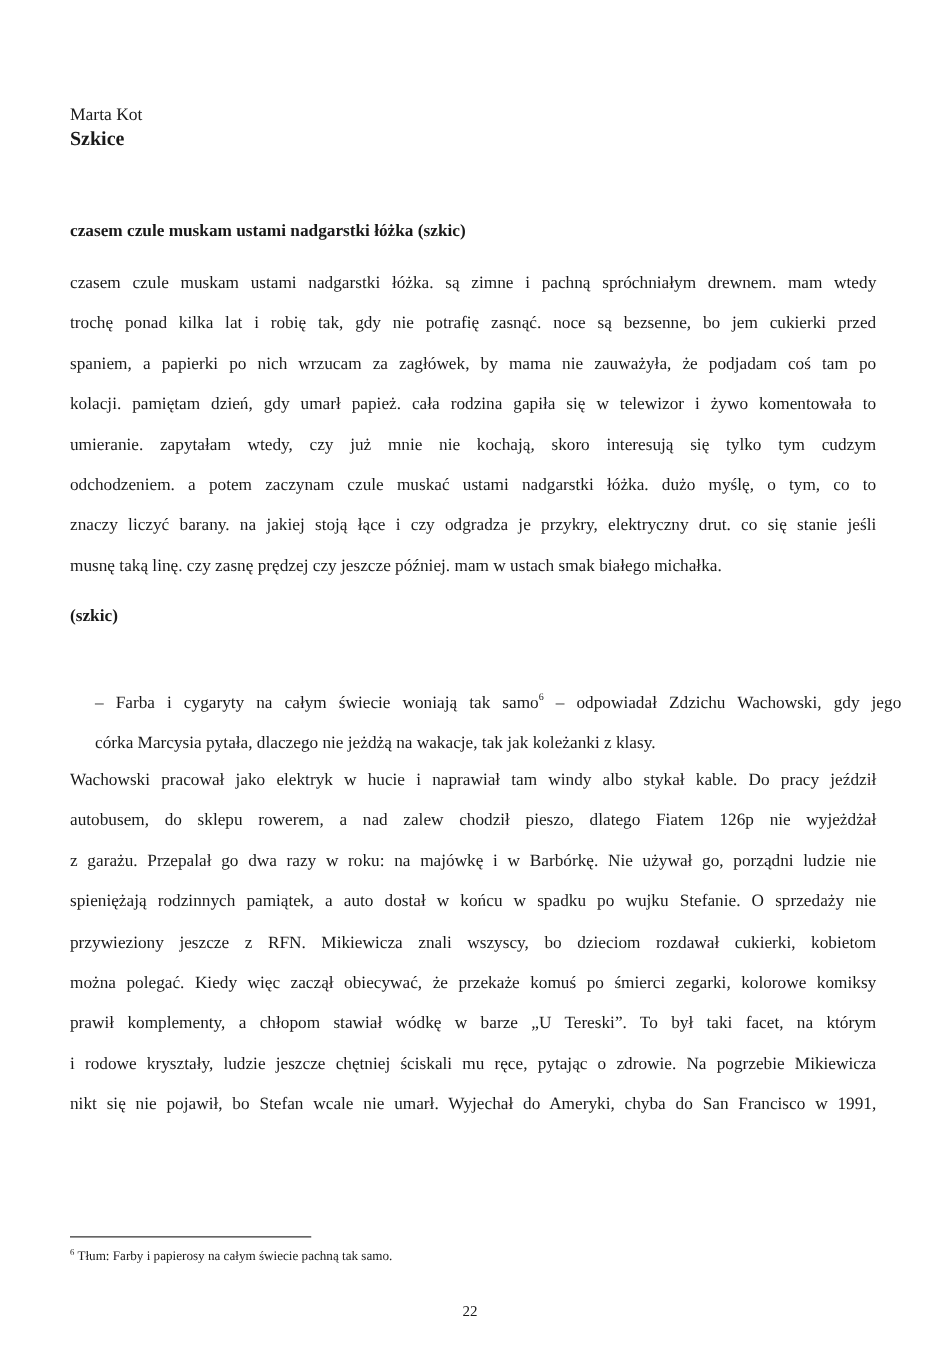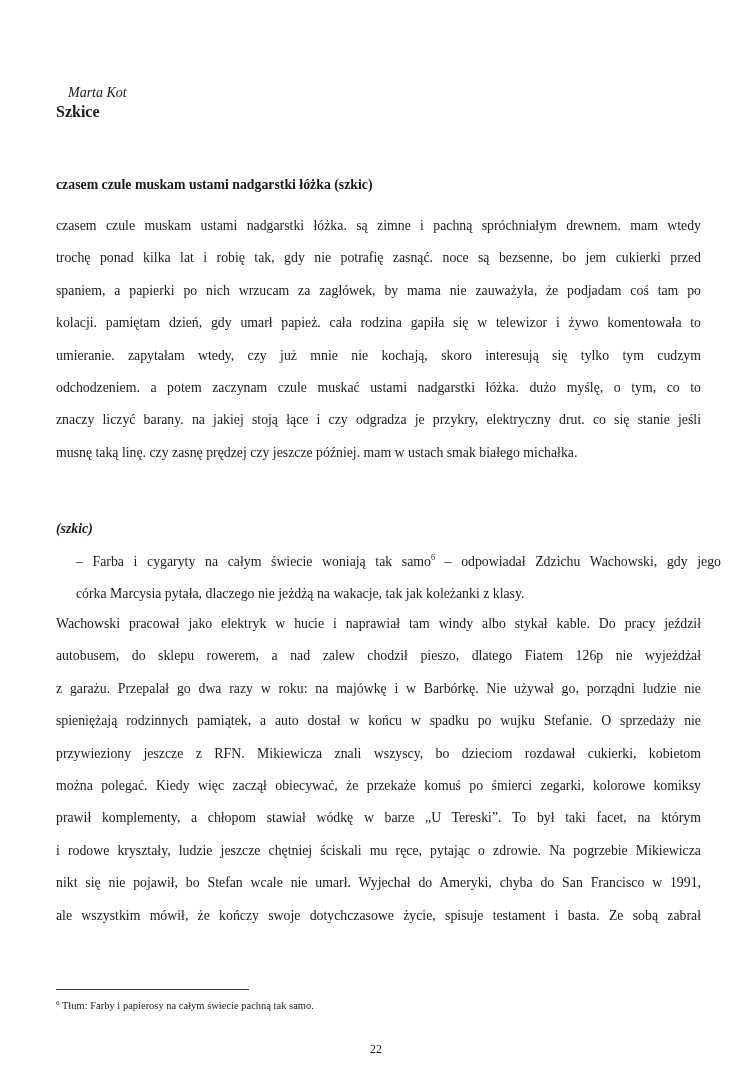--- a/index.html
+++ b/index.html
@@ -16,24 +16,23 @@
       color: #1a1a1a;
     }
     .page {
       position: absolute;
       left: 0; top: 0;
       width: 745px;
       height: 1079px;
     }
     .author {
       position: absolute;
-      left: 68px;
+      left: 56px;
       top: 84px;
       font-size: 14px;
-      font-style: italic;
       line-height: 18px;
     }
     .collection-title {
       position: absolute;
       left: 56px;
       top: 103px;
       font-size: 16px;
       font-weight: bold;
       line-height: 18px;
     }
@@ -122,38 +121,37 @@
     <span class="line"><span class="line-inner">czasem czule muskam ustami nadgarstki łóżka. są zimne i pachną spróchniałym drewnem. mam wtedy</span></span>
     <span class="line"><span class="line-inner">trochę ponad kilka lat i robię tak, gdy nie potrafię zasnąć. noce są bezsenne, bo jem cukierki przed</span></span>
     <span class="line"><span class="line-inner">spaniem, a papierki po nich wrzucam za zagłówek, by mama nie zauważyła, że podjadam coś tam po</span></span>
     <span class="line"><span class="line-inner">kolacji. pamiętam dzień, gdy umarł papież. cała rodzina gapiła się w telewizor i żywo komentowała to</span></span>
     <span class="line"><span class="line-inner">umieranie. zapytałam wtedy, czy już mnie nie kochają, skoro interesują się tylko tym cudzym</span></span>
     <span class="line"><span class="line-inner">odchodzeniem. a potem zaczynam czule muskać ustami nadgarstki łóżka. dużo myślę, o tym, co to</span></span>
     <span class="line"><span class="line-inner">znaczy liczyć barany. na jakiej stoją łące i czy odgradza je przykry, elektryczny drut. co się stanie jeśli</span></span>
     <span class="line last"><span class="line-inner">musnę taką linę. czy zasnę prędzej czy jeszcze później. mam w ustach smak białego michałka.</span></span>
   </div>
 
-  <div class="section-heading" style="top:520px;font-style:italic;">(szkic)</div>
+  <div class="section-heading" style="top:484px;">(szkic)</div>
 
   <div class="body-block" style="top:546px;margin-left:20px;">
     <span class="line"><span class="line-inner"><span>– Farba i cygaryty na całym świecie woniają tak samo</span><sup class="fn">6</sup><span> – odpowiadał Zdzichu Wachowski, gdy jego</span></span></span>
     <span class="line last"><span class="line-inner">córka Marcysia pytała, dlaczego nie jeżdżą na wakacje, tak jak koleżanki z klasy.</span></span>
   </div>
 
   <div class="body-block" style="top:608px;">
     <span class="line"><span class="line-inner">Wachowski pracował jako elektryk w hucie i naprawiał tam windy albo stykał kable. Do pracy jeździł</span></span>
     <span class="line"><span class="line-inner">autobusem, do sklepu rowerem, a nad zalew chodził pieszo, dlatego Fiatem 126p nie wyjeżdżał</span></span>
     <span class="line"><span class="line-inner">z garażu. Przepalał go dwa razy w roku: na majówkę i w Barbórkę. Nie używał go,  porządni ludzie nie</span></span>
     <span class="line"><span class="line-inner">spieniężają rodzinnych pamiątek, a auto dostał w końcu w spadku po wujku Stefanie. O sprzedaży nie</span></span>
     <span class="line"><span class="line-inner">przywieziony jeszcze z RFN. Mikiewicza znali wszyscy, bo dzieciom rozdawał cukierki, kobietom</span></span>
     <span class="line"><span class="line-inner">można polegać. Kiedy więc zaczął obiecywać, że przekaże komuś po śmierci zegarki, kolorowe komiksy</span></span>
     <span class="line"><span class="line-inner">prawił komplementy, a chłopom stawiał wódkę w barze „U Tereski”. To był taki facet, na którym</span></span>
     <span class="line"><span class="line-inner">i rodowe kryształy, ludzie jeszcze chętniej ściskali mu ręce, pytając o zdrowie. Na pogrzebie Mikiewicza</span></span>
     <span class="line"><span class="line-inner">nikt się nie pojawił, bo Stefan wcale nie umarł. Wyjechał do Ameryki, chyba do San Francisco w 1991,</span></span>
-    <span class="line"><span class="line-inner">ale wszystkim mówił, że kończy swoje dotychczasowe życie, spisuje testament i basta. Ze sobą zabrał</span></span>
   </div>
 
   <div class="footnote-rule"></div>
   <div class="footnote"><sup>6</sup><span> Tłum: Farby i papierosy na całym świecie pachną tak samo.</span></div>
 
   <div class="page-number">22</div>
 
 </div>
 
 </body></html>

